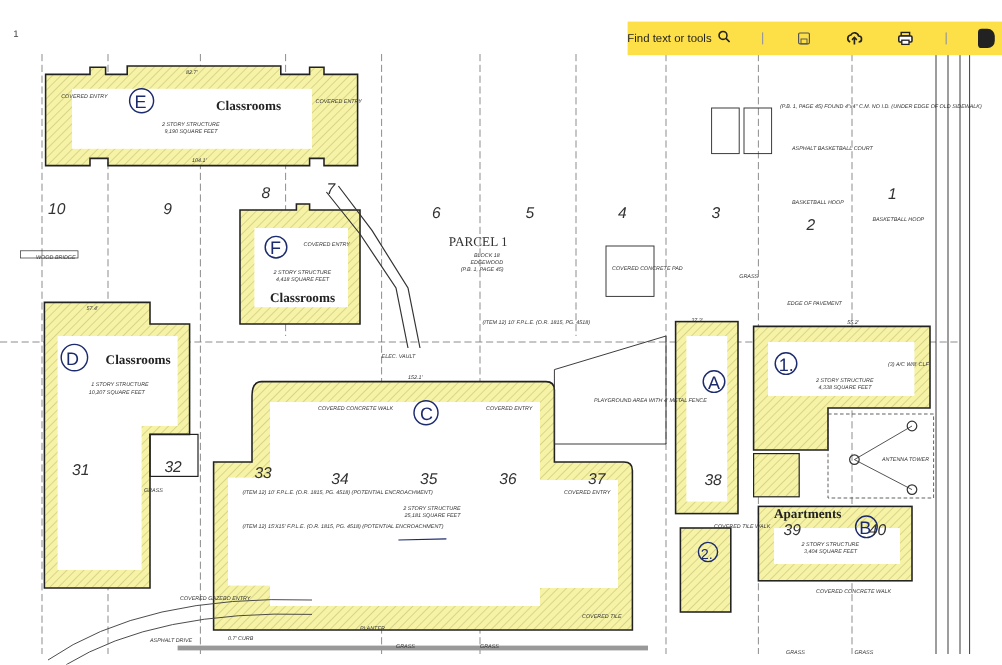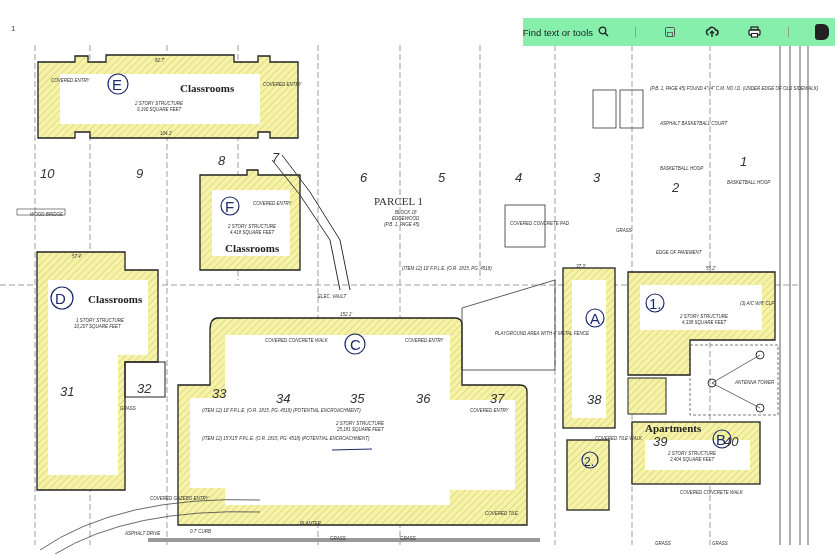--- a/index.html
+++ b/index.html
@@ -1,17 +1,17 @@
 <!DOCTYPE html>
 <html><head>
 <meta charset="utf-8">
 <style>
   html,body{margin:0;padding:0;background:#fff;}
   body{width:835px;height:554px;overflow:hidden;position:relative;font-family:"Liberation Sans",sans-serif;}
-  .toolbar{position:absolute;top:18px;right:0;height:28px;display:flex;align-items:center;gap:26px;padding-right:6px;background:#86efac;z-index:5;}
+  .toolbar{position:absolute;top:18px;right:0;height:28px;display:flex;align-items:center;gap:26px;padding-right:6px;background:#fde047;z-index:5;}
   .find{font-size:9.5px;color:#222;display:flex;align-items:center;gap:5px;cursor:text;}
   .sep{width:1px;height:10px;background:#999;}
   .tb-icon{width:16px;height:16px;display:flex;align-items:center;justify-content:center;cursor:pointer;}
   .tb-avatar{width:14px;height:16px;background:#222;border-radius:3px 6px 6px 3px;}
   .page-mark{position:absolute;left:11px;top:24px;font-size:8px;color:#444;}
   .sheet{position:absolute;left:0;top:38px;width:835px;height:516px;}
   svg text{font-family:"Liberation Sans",sans-serif;}
   .lbl{font-size:4.5px;fill:#333;font-style:italic;}
   .lotn{font-size:13px;fill:#333;font-style:italic;}
   .bld{font-family:"Liberation Serif",serif !important;font-weight:bold;font-size:11px;fill:#222;}

